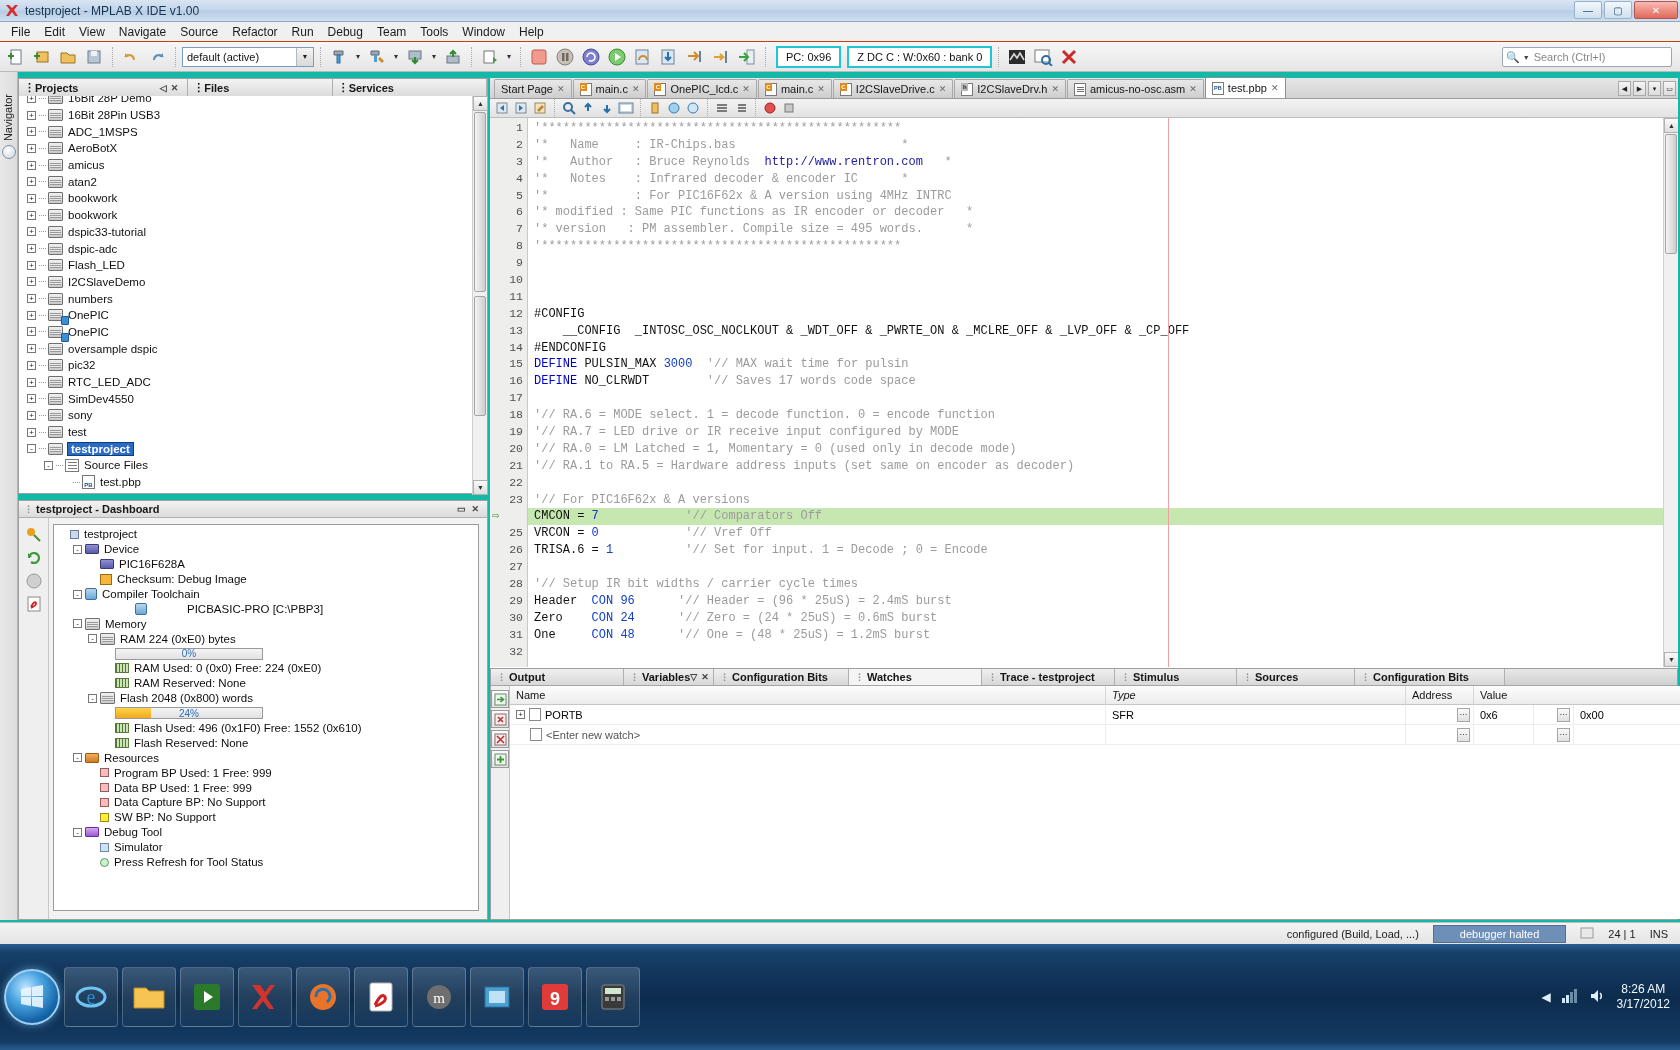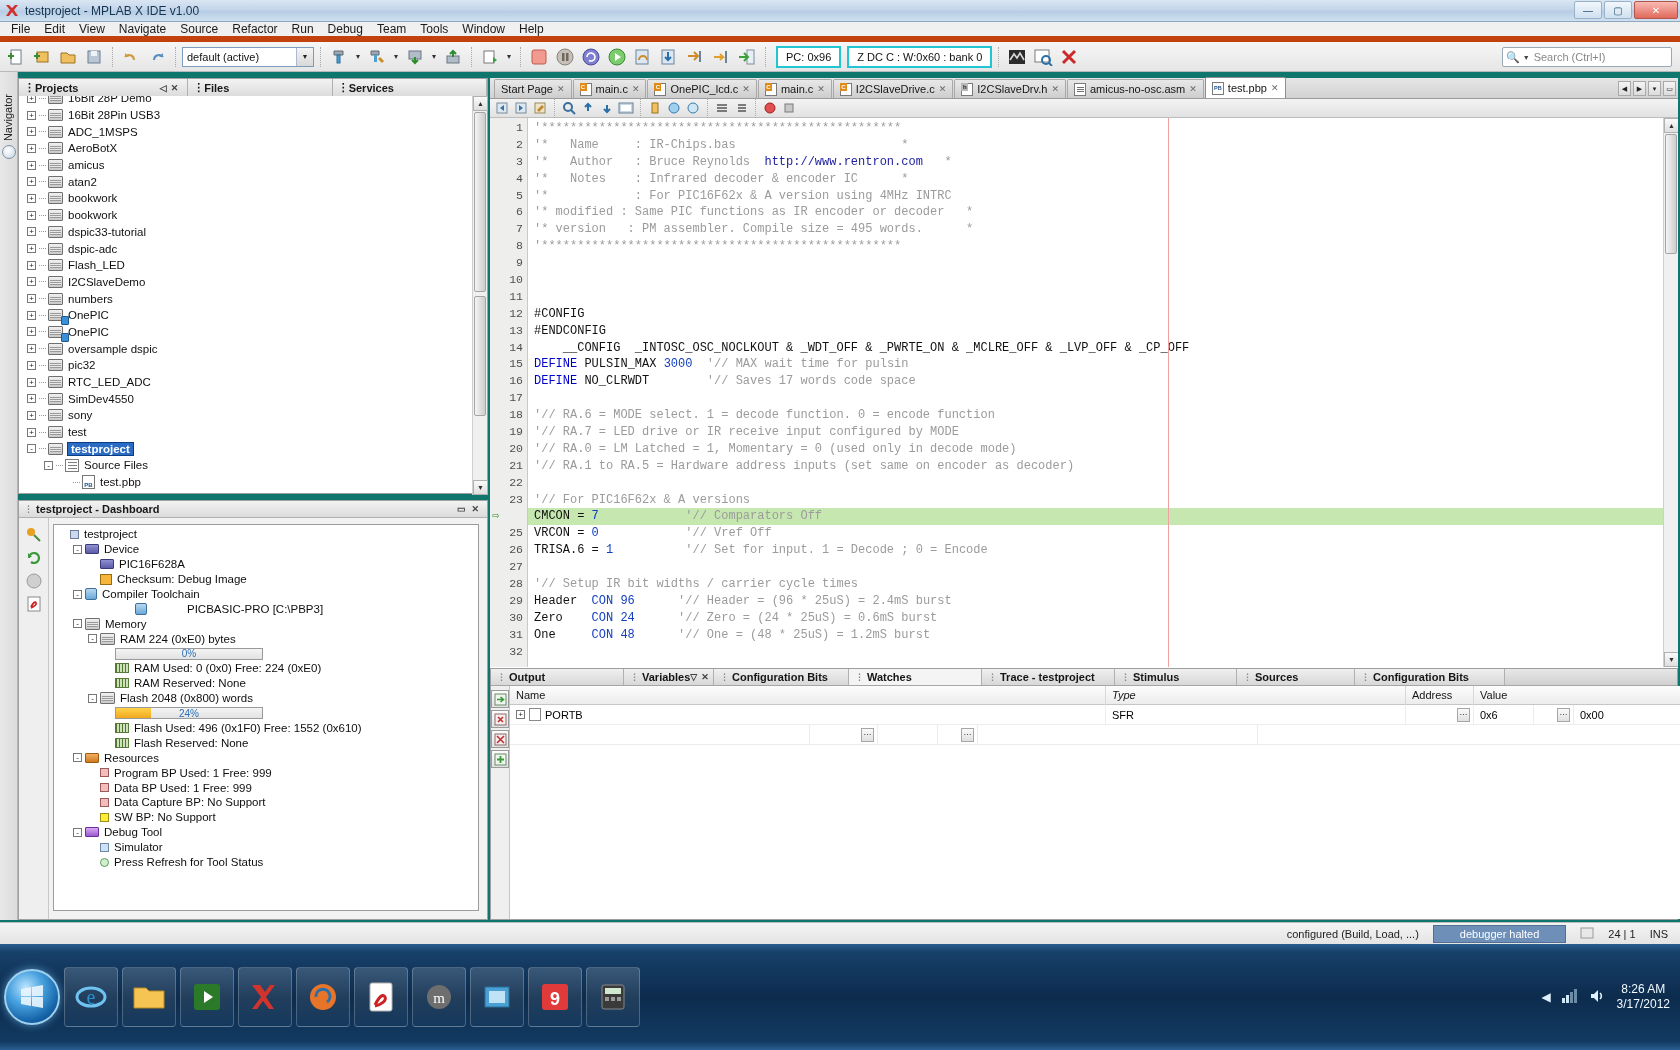--- a/index.html
+++ b/index.html
@@ -4,21 +4,21 @@
 <style>
   * { box-sizing: border-box; }
   html, body {
     margin: 0; padding: 0;
     width: 1680px; height: 1050px;
     overflow: hidden;
     font-family: "Liberation Sans", sans-serif;
     font-size: 12px;
     background: #f0f0f0;
   }
-  #app { position: relative; width: 1680px; height: 1050px; background: #0f766e; }
+  #app { position: relative; width: 1680px; height: 1050px; background: #14b8a6; }
 
   
   .titlebar {
     height: 22px;
     background: linear-gradient(180deg,#d9e5f2 0%,#c3d5ea 48%,#b6cce4 52%,#cfe0f0 100%);
     border-bottom: 1px solid #8fa8c0;
     display: flex; align-items: center; padding-left: 4px;
     position: relative;
   }
   .title-icon { width: 16px; height: 16px; margin-right: 5px; position: relative; }
@@ -30,21 +30,21 @@
     border: 1px solid #9ab2c8; border-radius: 2px;
     display:flex;align-items:center;justify-content:center;
     font-size: 10px; color:#27506e;
   }
   .win-btn.close { background: linear-gradient(180deg,#f9b9b2,#e06a5c); border-color:#b4554b; color:#fff; width:44px;}
 
   
   .menubar {
     height: 20px; background:#f0f0f0;
     display:flex; align-items:center; padding-left:4px;
-    border-bottom:6px solid #c2410c;
+    border-bottom:1px solid #c2410c;
   }
   .menu-item { padding: 2px 7px; font-size:12px; color:#1b1b1b; cursor:default; }
 
   
   .toolbar {
     height: 30px;
     background: linear-gradient(180deg,#f6f6f6,#e6e6e6);
     border-bottom:1px solid #b9b9b9;
     display:flex; align-items:center; padding-left:4px; gap:2px;
     position:relative;
@@ -954,22 +954,22 @@
           <div class="cline"><span class="cmt">'*   Author   : Bruce Reynolds  </span><span class="lnk">http://www.rentron.com</span><span class="cmt">   *</span></div>
           <div class="cline"><span class="cmt">'*   Notes    : Infrared decoder &amp; encoder IC      *</span></div>
           <div class="cline"><span class="cmt">'*            : For PIC16F62x &amp; A version using 4MHz INTRC</span></div>
           <div class="cline"><span class="cmt">'* modified : Same PIC functions as IR encoder or decoder   *</span></div>
           <div class="cline"><span class="cmt">'* version   : PM assembler. Compile size = 495 words.      *</span></div>
           <div class="cline"><span class="cmt">'**************************************************</span></div>
           <div class="cline">&nbsp;</div>
           <div class="cline">&nbsp;</div>
           <div class="cline">&nbsp;</div>
           <div class="cline"><span class="id">#CONFIG</span></div>
+          <div class="cline"><span class="id">    __CONFIG  _INTOSC_OSC_NOCLKOUT &amp; _WDT_OFF &amp; _PWRTE_ON &amp; _MCLRE_OFF &amp; _LVP_OFF &amp; _CP_OFF</span></div>
           <div class="cline"><span class="id">#ENDCONFIG</span></div>
-          <div class="cline"><span class="id">    __CONFIG  _INTOSC_OSC_NOCLKOUT &amp; _WDT_OFF &amp; _PWRTE_ON &amp; _MCLRE_OFF &amp; _LVP_OFF &amp; _CP_OFF</span></div>
           <div class="cline"><span class="kw">DEFINE</span><span class="id"> PULSIN_MAX </span><span class="num">3000</span><span class="cmt">  '// MAX wait time for pulsin</span></div>
           <div class="cline"><span class="kw">DEFINE</span><span class="id"> NO_CLRWDT</span><span class="cmt">        '// Saves 17 words code space</span></div>
           <div class="cline">&nbsp;</div>
           <div class="cline"><span class="cmt">'// RA.6 = MODE select. 1 = decode function. 0 = encode function</span></div>
           <div class="cline"><span class="cmt">'// RA.7 = LED drive or IR receive input configured by MODE</span></div>
           <div class="cline"><span class="cmt">'// RA.0 = LM Latched = 1, Momentary = 0 (used only in decode mode)</span></div>
           <div class="cline"><span class="cmt">'// RA.1 to RA.5 = Hardware address inputs (set same on encoder as decoder)</span></div>
           <div class="cline">&nbsp;</div>
           <div class="cline"><span class="cmt">'// For PIC16F62x &amp; A versions</span></div>
           <div class="cline hl"><span class="id">CMCON = </span><span class="num">7</span><span class="cmt">            '// Comparators Off</span></div>
@@ -1075,20 +1075,25 @@
               <div class="wt-cell" style="width:68px;justify-content:flex-end;padding-right:3px">
                 <span class="ellip">⋯</span>
               </div>
               <div class="wt-cell" style="width:60px">0x6</div>
               <div class="wt-cell" style="width:40px;justify-content:flex-end;padding-right:3px">
                 <span class="ellip">⋯</span>
               </div>
               <div class="wt-cell" style="width:280px">0x00</div>
             </div>
             <div class="wt-row">
+              <div class="wt-cell" style="width:596px">
+                <span style="width:14px"></span>
+                <span class="dotic"></span>
+                <span style="color:#555">&lt;Enter new watch&gt;</span>
+              </div>
               <div class="wt-cell" style="width:300px"></div>
               <div class="wt-cell" style="width:68px;justify-content:flex-end;padding-right:3px">
                 <span class="ellip">⋯</span>
               </div>
               <div class="wt-cell" style="width:60px"></div>
               <div class="wt-cell" style="width:40px;justify-content:flex-end;padding-right:3px">
                 <span class="ellip">⋯</span>
               </div>
               <div class="wt-cell" style="width:280px"></div>
             </div>

